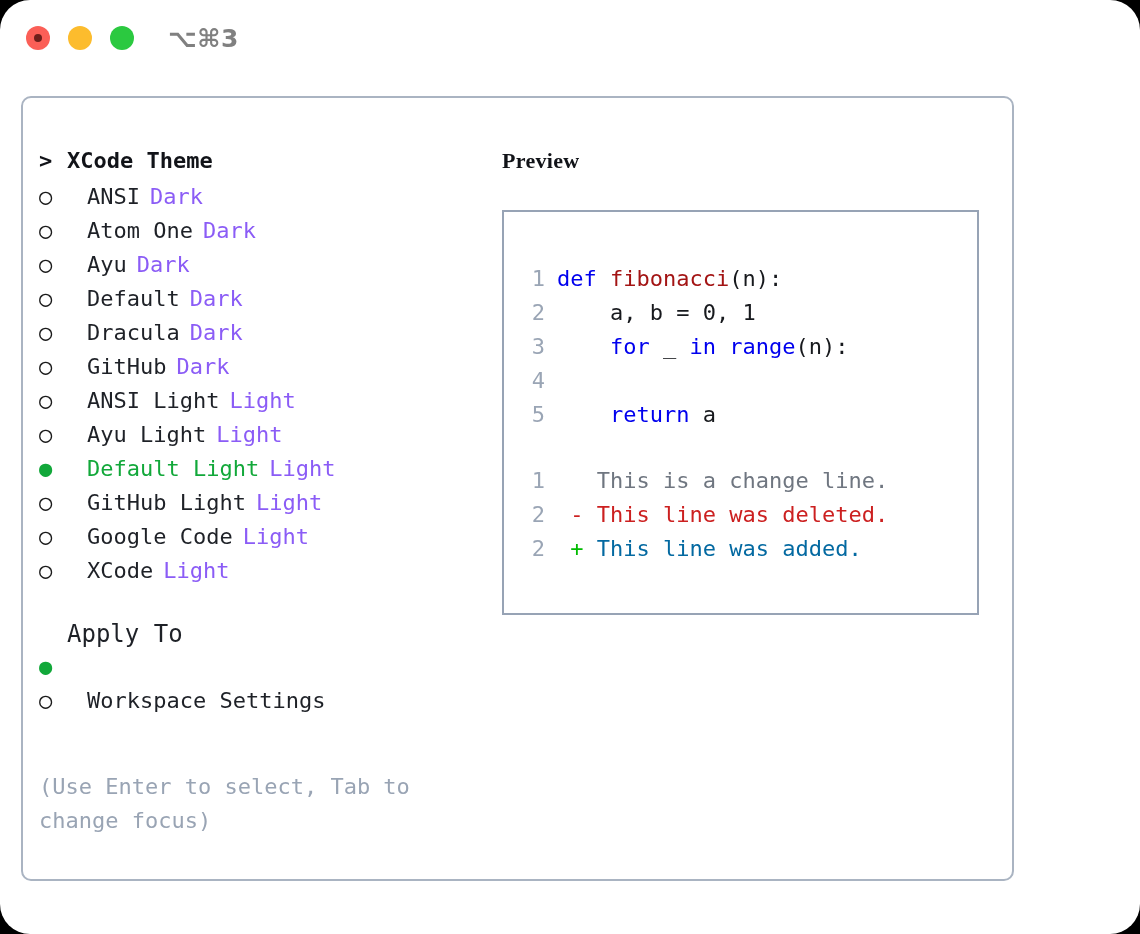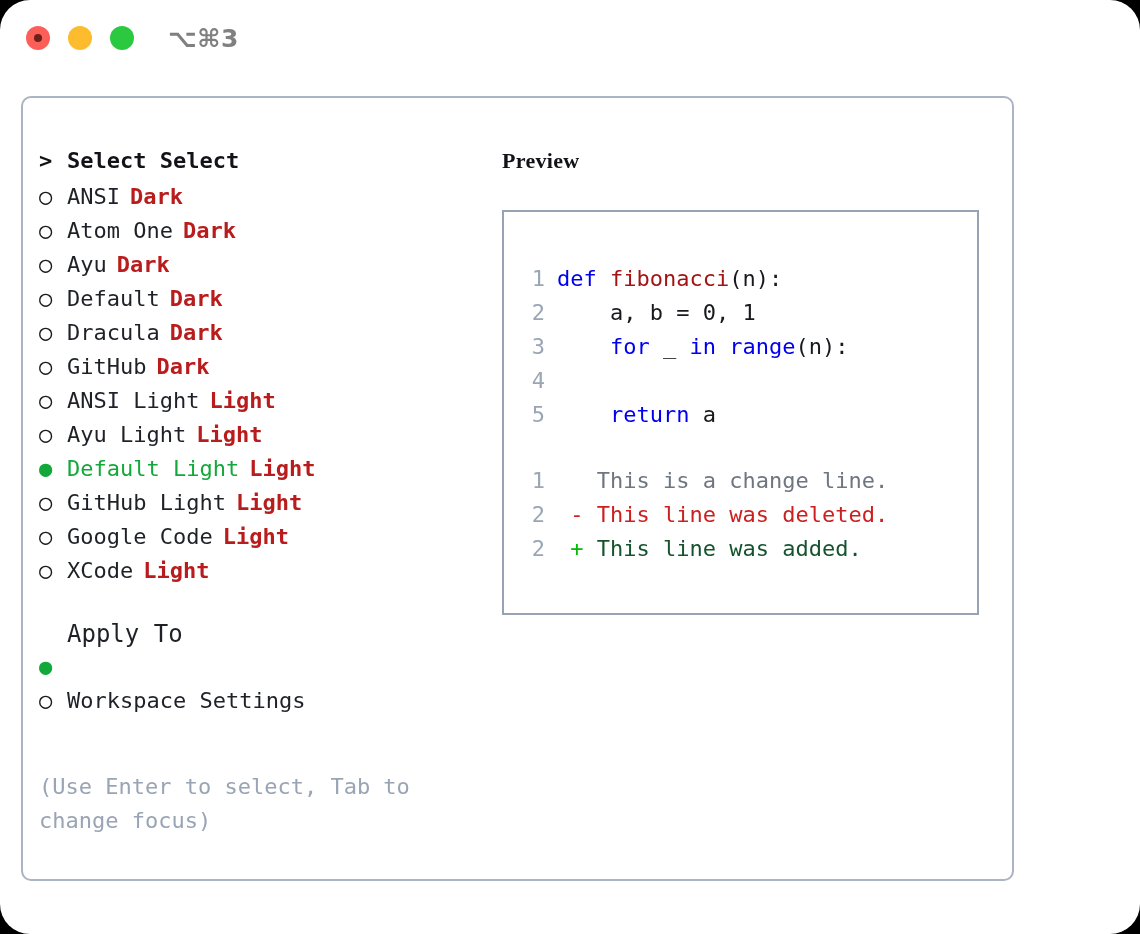--- a/index.html
+++ b/index.html
@@ -99,28 +99,28 @@
     color: #12a83a;
   }
   .heading-row {
     font-weight: 700;
     color: #111318;
     margin-bottom: 2px;
   }
   .heading-row .marker { font-weight: 700; color: #111318; }
   .item-label {
     color: #1e2127;
+    margin-left: 20px;
   }
   .item-label.selected {
     color: #12a83a;
   }
   .item-badge {
-    color: #b91c1c;
+    color: #8b5cf6;
     margin-left: 10px;
-    font-weight: bold;
   }
   .spacer-sm { height: 28px; }
 
   .apply-heading {
     color: #1e2127;
     font-size: 24px;
   }
 
   .hint {
     margin-top: 48px;
@@ -173,21 +173,21 @@
     color: #9aa5b5;
     margin-right: 12px;
   }
   .blank-line { height: 32px; }
 
   .kw   { color: #0000ee; }
   .fn   { color: #a31414; }
   .plain{ color: #17191d; }
   .ctx  { color: #6f7680; }
   .del  { color: #cc2020; }
-  .add  { color: #14532d; text-align: center; }
+  .add  { color: #0369a1; text-align: center; }
   .sign-ctx { color: #6f7680; }
   .sign-del { color: #cc2020; }
   .sign-add { color: #00bb00; }
 </style>
 </head>
 <body>
 
 <div class="page">
 
   <div class="titlebar">
@@ -198,21 +198,21 @@
     </div>
     <div class="shortcut">⌥⌘3</div>
   </div>
 
   <div class="panel">
 
     <div class="left-col">
 
       <div class="row heading-row">
         <span class="marker">&gt;</span>
-        <span>Select Select</span>
+        <span>XCode Theme</span>
       </div>
 
       <div id="theme-list">
           <div class="row"><span class="marker">○</span><span class="item-label">ANSI</span><span class="item-badge">Dark</span></div>
           <div class="row"><span class="marker">○</span><span class="item-label">Atom One</span><span class="item-badge">Dark</span></div>
           <div class="row"><span class="marker">○</span><span class="item-label">Ayu</span><span class="item-badge">Dark</span></div>
           <div class="row"><span class="marker">○</span><span class="item-label">Default</span><span class="item-badge">Dark</span></div>
           <div class="row"><span class="marker">○</span><span class="item-label">Dracula</span><span class="item-badge">Dark</span></div>
           <div class="row"><span class="marker">○</span><span class="item-label">GitHub</span><span class="item-badge">Dark</span></div>
           <div class="row"><span class="marker">○</span><span class="item-label">ANSI Light</span><span class="item-badge">Light</span></div>

